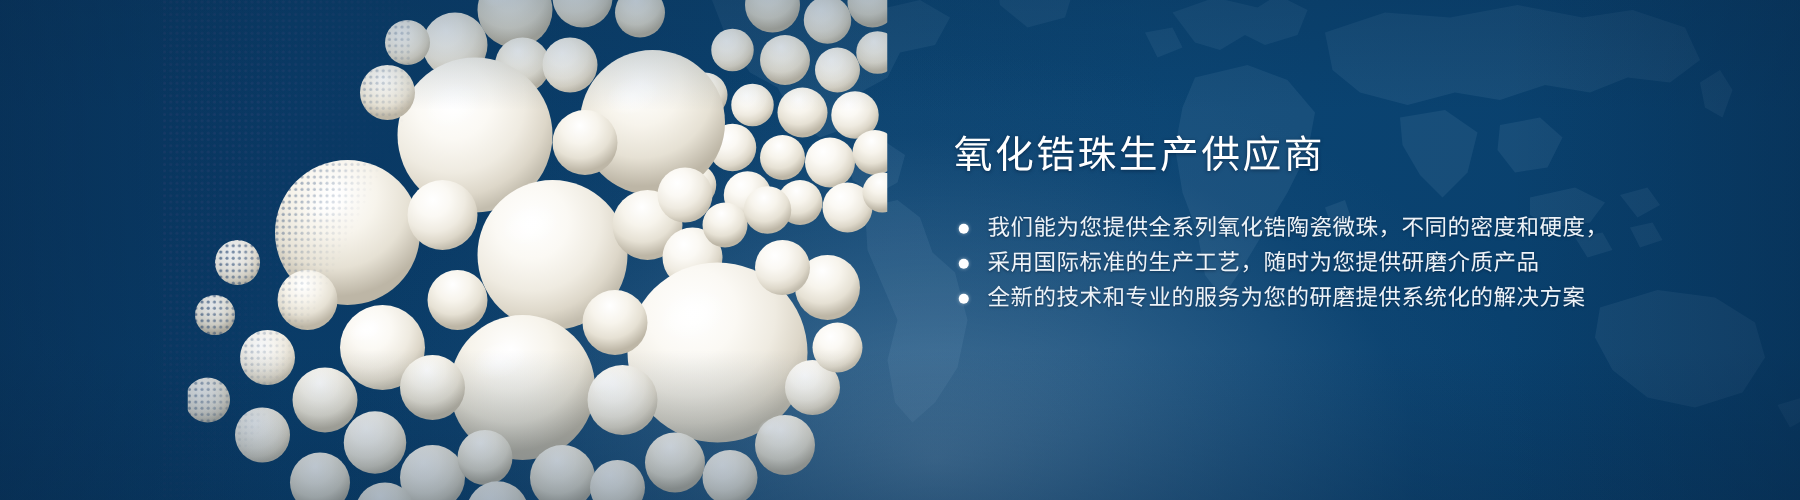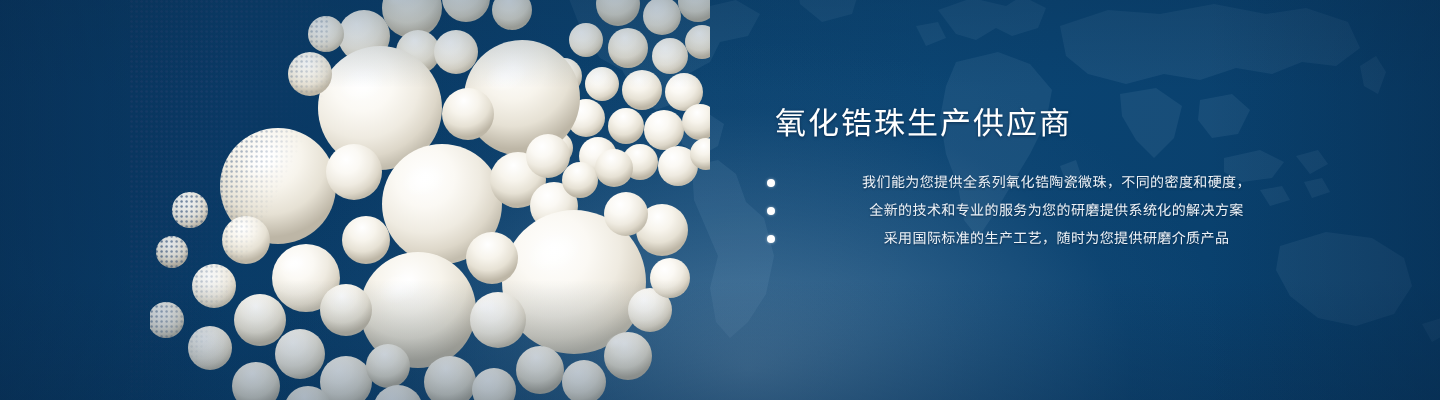--- a/index.html
+++ b/index.html
@@ -62,40 +62,39 @@
             mask-image:linear-gradient(115deg, rgba(0,0,0,1) 0%, rgba(0,0,0,.9) 30%, rgba(0,0,0,0) 62%);
   }
 
   
   .content{
     position:absolute;
     left:763px;top:104px;
     width:560px;
   }
   .headline{
-    margin:0 0 26px 12px;
+    margin:0 0 26px 0;
     font-size:31px;
     line-height:40px;
     font-weight:400;
     letter-spacing:2px;
     color:#ffffff;
     text-shadow:0 1px 3px rgba(0,20,45,.55);
     white-space:nowrap;
   }
   .bullets{list-style:none;margin:0;padding:0;}
   .bullet{
     position:relative;
     padding-left:27px;
     margin-bottom:3px;
     color:#eef3f8;
-    font-size:14px;
+    font-size:18px;
     line-height:25px;
     letter-spacing:.4px;
     text-shadow:0 1px 2px rgba(0,18,40,.5);
-    text-align:center;
   }
   .bullet .dot{
     position:absolute;
     left:4px;top:9px;
     width:8px;height:8px;
     border-radius:50%;
     background:#ffffff;
     box-shadow:0 0 3px rgba(255,255,255,.5);
   }
   .bullet .line{display:block;}
@@ -288,24 +287,24 @@
 
     <ul class="bullets">
 
       <li class="bullet">
         <span class="dot"></span>
         <span class="line">我们能为您提供全系列氧化锆陶瓷微珠，不同的密度和硬度，</span>
       </li>
 
       <li class="bullet">
         <span class="dot"></span>
+        <span class="line">采用国际标准的生产工艺，随时为您提供研磨介质产品</span>
+      </li>
+
+      <li class="bullet">
+        <span class="dot"></span>
         <span class="line">全新的技术和专业的服务为您的研磨提供系统化的解决方案</span>
       </li>
 
-      <li class="bullet">
-        <span class="dot"></span>
-        <span class="line">采用国际标准的生产工艺，随时为您提供研磨介质产品</span>
-      </li>
-
     </ul>
   </div>
 
 </div>
 
 </body></html>

